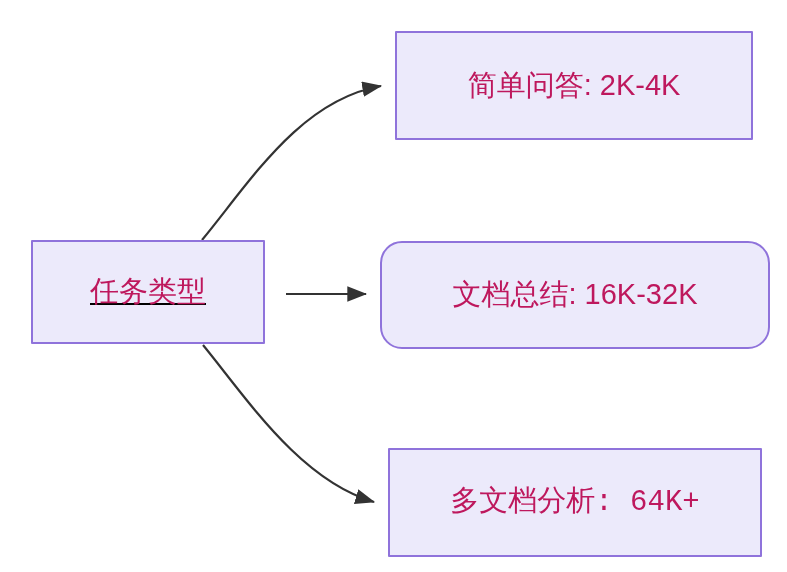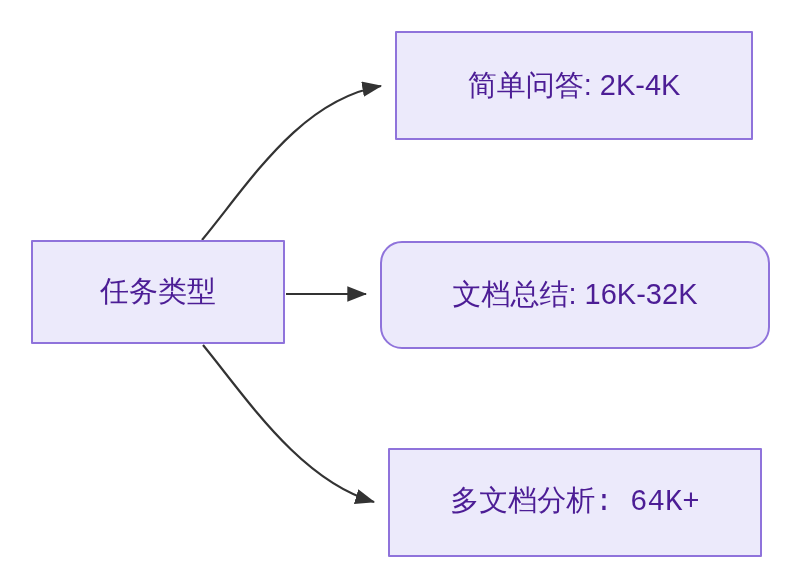--- a/index.html
+++ b/index.html
@@ -31,29 +31,30 @@
     background: #ECEAFB;
     border: 2px solid #8F73DB;
     border-radius: 1px;
     display: flex;
     align-items: center;
     justify-content: center;
   }
   .node-label {
     font-size: 29px;
     line-height: 1.1;
-    color: #4c1d95;
+    color: #be185d;
     white-space: nowrap;
     letter-spacing: 0px;
   }
   #node-root {
     left: 31px;
     top: 240px;
-    width: 254px;
+    width: 234px;
     height: 104px;
+    text-decoration: underline;
   }
   #node-simple-qa {
     left: 395px;
     top: 31px;
     width: 358px;
     height: 109px;
   }
   #node-doc-summary {
     left: 380px;
     top: 241px;

